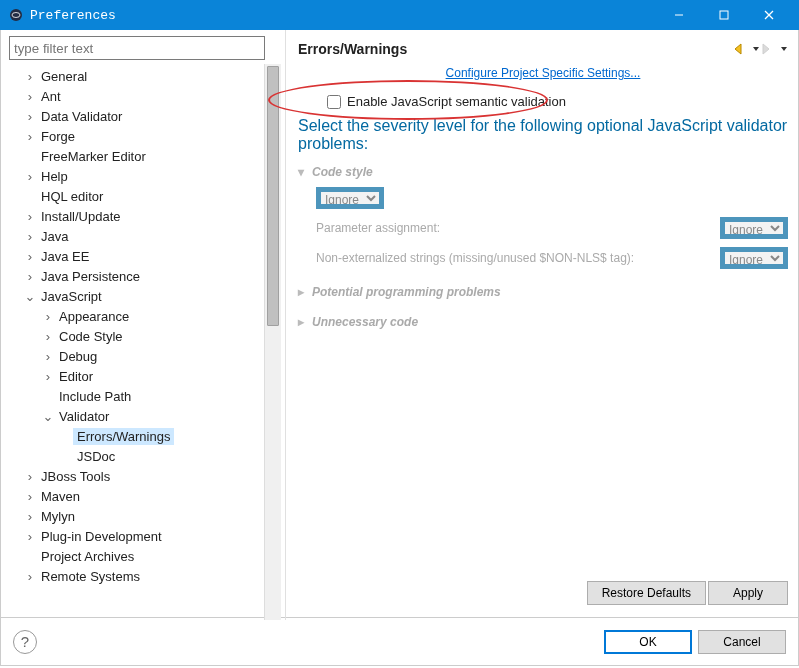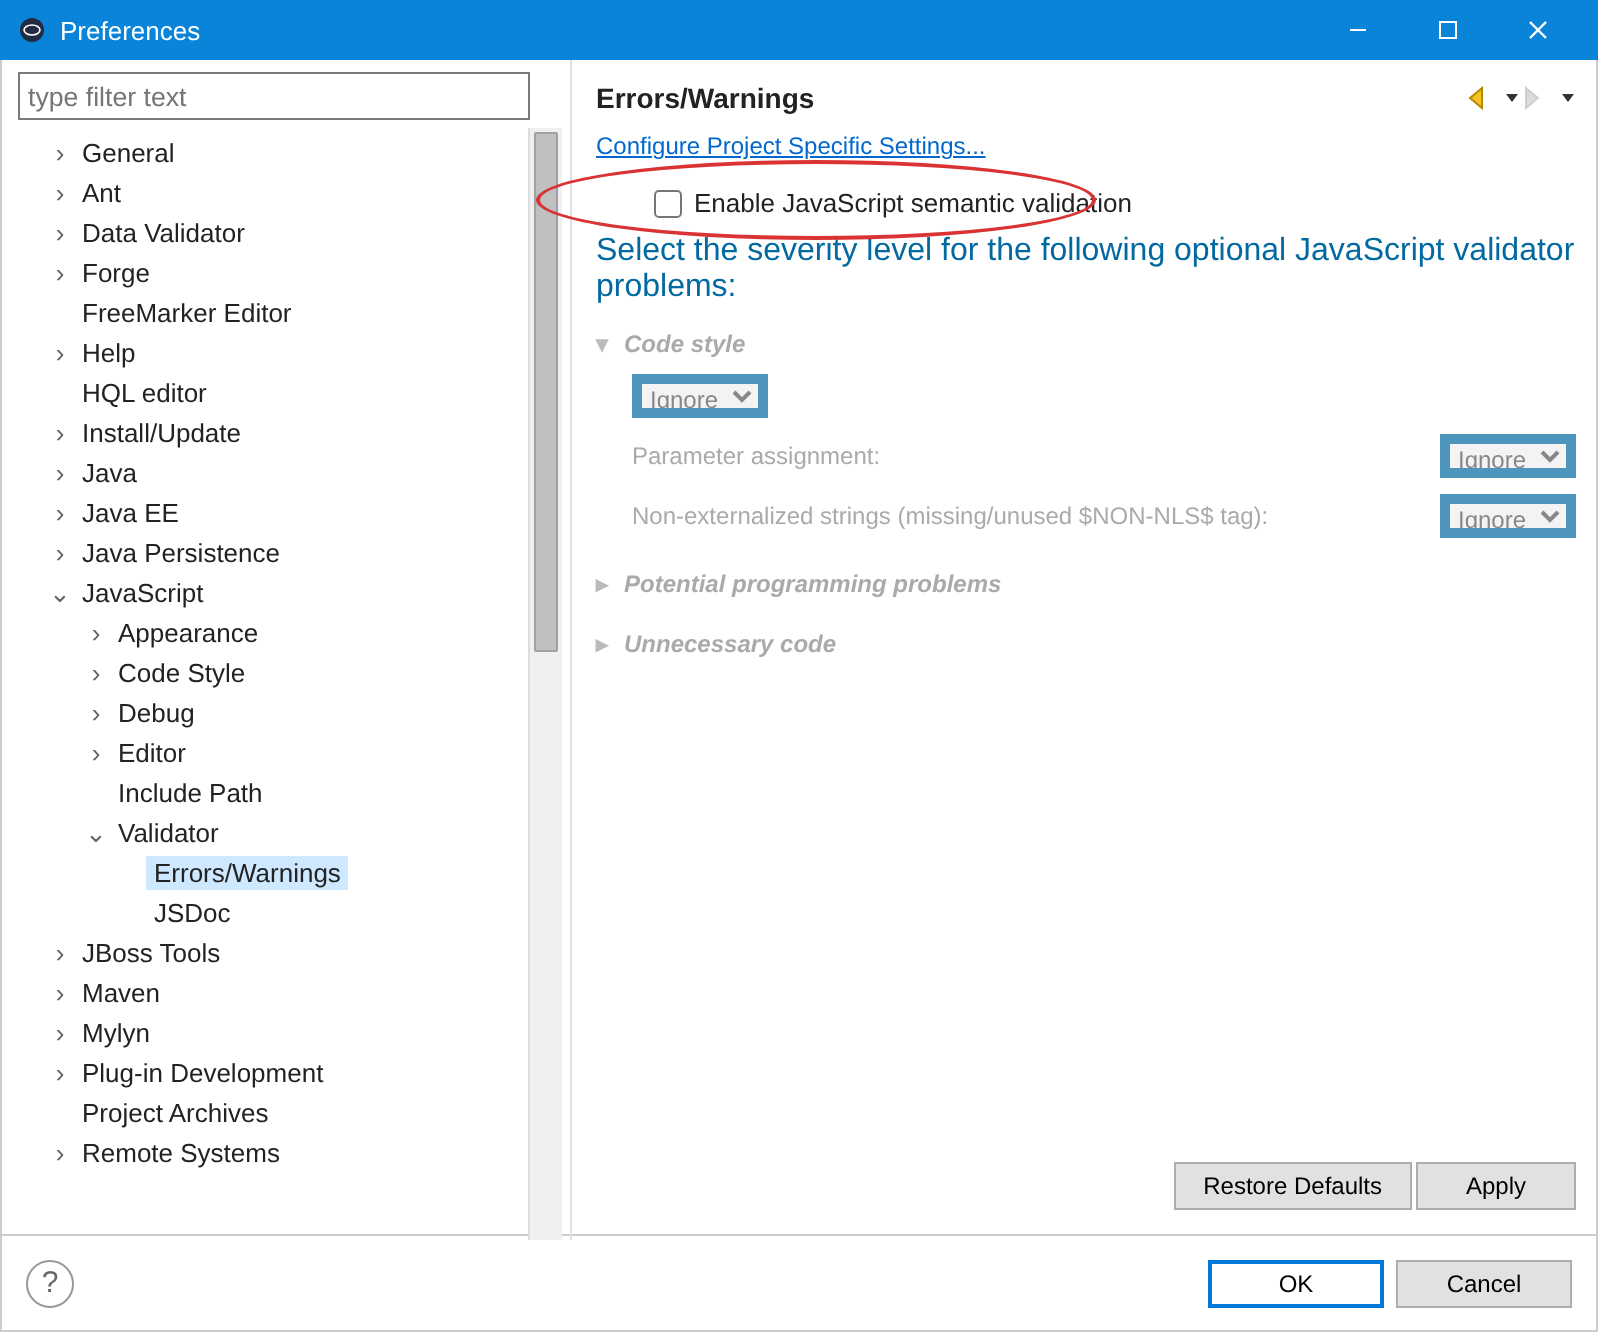--- a/index.html
+++ b/index.html
@@ -1,40 +1,40 @@
 <!DOCTYPE html>
 <html><head>
 <meta charset="utf-8">
 <style>
   * { box-sizing: border-box; font-family: "Segoe UI", Tahoma, sans-serif; }
   body { margin:0; width:799px; height:668px; background:#fff; overflow:hidden; font-size:13px; color:#222;}
   .titlebar { height:30px; background:#0a84d8; color:#fff; display:flex; align-items:center; padding:0 8px; }
   .titlebar .eclipse-icon { width:16px; height:16px; margin-right:6px; display:flex; align-items:center; justify-content:center;}
-  .titlebar .title { flex:1; font-size:13px; }
+  .titlebar .title { flex:1; font-size:13px;font-family:Liberation Mono, monospace; }
   .titlebar .winbtn { width:45px; height:30px; display:flex; align-items:center; justify-content:center; cursor:pointer; }
   .body { display:flex; height:588px; border:1px solid #ccc; border-top:none;}
   .left { width:285px; border-right:1px solid #e0e0e0; display:flex; flex-direction:column; padding:6px 4px 0 4px; height: 590px;}
   .filter { height:24px; border:1px solid #7a7a7a; padding:2px 4px; color:#888; width:256px; margin-left:4px; margin-bottom:4px;}
   .tree-container { flex:1; display:flex; overflow:hidden;}
   .tree { flex:1; overflow-y:auto; padding-top:2px;}
   .scrollbar-fake { width:17px; background:#f0f0f0; border-left:1px solid #ddd; position:relative;}
   .scrollbar-thumb { position:absolute; left:2px; top:2px; width:12px; height:260px; background:#c0c0c0; border:1px solid #a0a0a0; border-radius:1px;}
   .tree-row { display:flex; align-items:center; height:20px; padding-left:2px; cursor:pointer; white-space:nowrap;}
   .arrow { width:14px; text-align:center; color:#666; font-size:13px; user-select:none; display:inline-block;}
   .tree-row.selected span.lbl { background:#cde8ff; }
   .lbl { padding:1px 4px;}
   .indent1 { padding-left:18px;}
   .indent2 { padding-left:36px;}
   .indent3 { padding-left:54px;}
   .right { flex:1; display:flex; flex-direction:column; padding:6px 10px 8px 12px;}
   .right-header { display:flex; align-items:center; height:26px;}
   .right-header h2 { margin:0; font-size:14px; font-weight:bold; flex:1;}
   .navicons { display:flex; gap:2px; align-items:center;}
   .navicons span { display:inline-flex; align-items:center;}
-  .config-link { text-align:left; color:#0068cf; text-decoration:underline; font-size:12px; padding:4px 0 8px 0;}
+  .config-link { text-align:center; color:#0068cf; text-decoration:underline; font-size:12px; padding:4px 0 8px 0;}
   .checkbox-row { display:flex; align-items:center; margin:6px 0 8px 0; position:relative;padding-left:29px;}
   .checkbox-row input { margin:0 6px 0 0; width:14px; height:14px;}
   .ellipse { position:absolute; left:-30px; top:-14px; width:280px; height:40px; border:2px solid #d93333; border-radius:50%; pointer-events:none;}
   .desc-line { color:#0369a1; font-size:16px; margin-bottom:8px;}
   .section { margin-bottom:8px;}
   .section-head { color:#aaa; font-style:italic; font-weight:bold; font-size:12px; margin:4px 0; display:flex; align-items:center; cursor:pointer;}
   .section-head .tri { width:14px; color:#bbb; font-style:normal;}
   .option-row { display:flex; align-items:center; padding:4px 0 4px 18px; color:#aaa; font-size:12px;}
   .option-row .olabel { flex:1;}
   .option-row select { width:68px; height:22px; background:#eee; border:5px solid #0369a1; color:#555; font-size:12px;}

